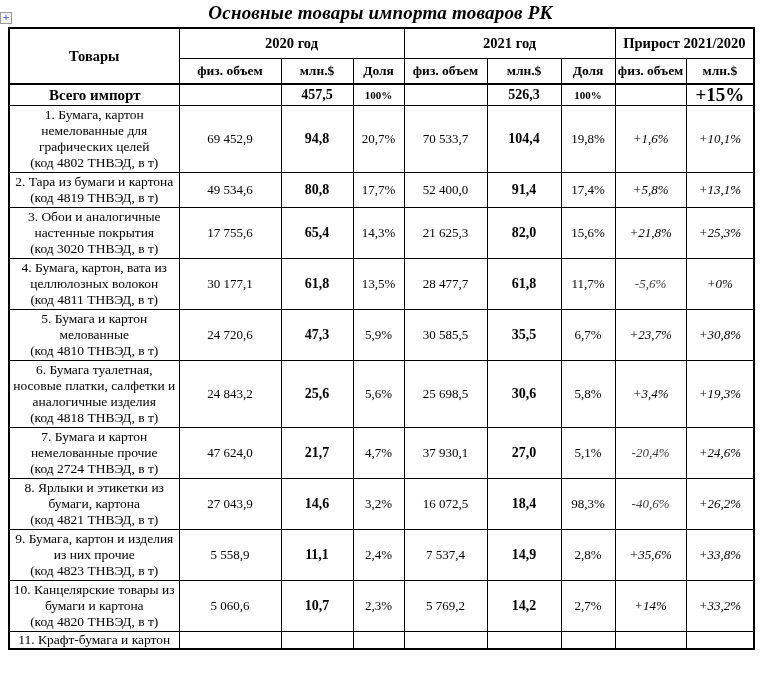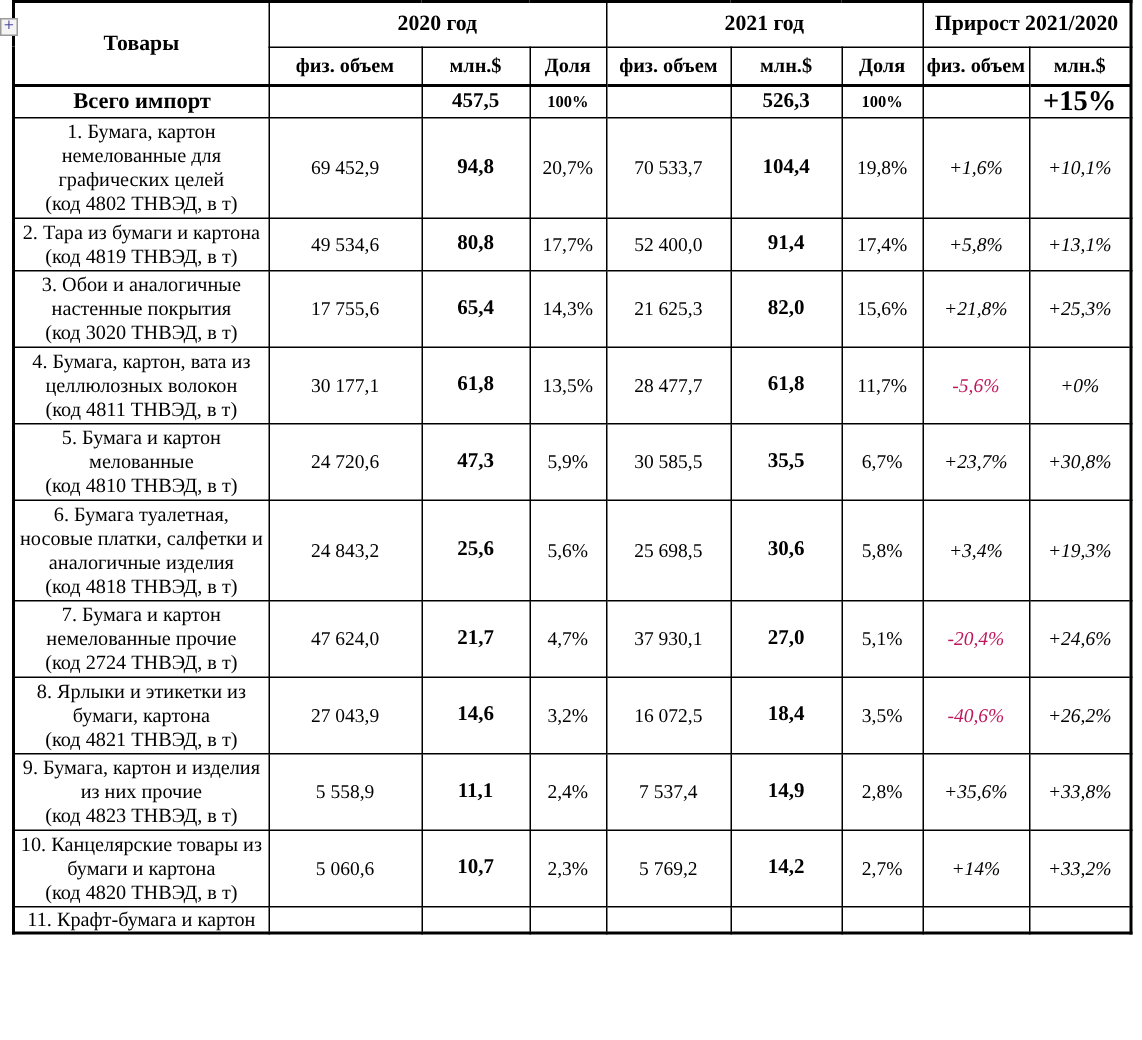--- a/index.html
+++ b/index.html
@@ -30,34 +30,35 @@
   .goods-th { font-size:14.5px; }
   tr.h1 { height:30px; }
   tr.h2 { height:26px; }
   td { font-size:13px; padding:1px 3px; vertical-align:middle; line-height:16px; }
   .name-cell { text-align:center; font-size:13.5px; }
   .code-text { display:block; }
   .num { text-align:center; }
   .mln { font-weight:bold; font-size:14px; }
   .share { }
   .growth { font-style:italic; }
-  .neg { color:#be185d;font-style:italic; }
+  .neg { color:#404040;font-style:italic; }
   tr.total-row { height:21px; }
   tr.total-row td { border-top:2px solid #000; font-weight:bold; }
   .total-label { font-size:15px; padding-left:4px; }
   .share-b { font-weight:bold; font-style:normal; font-size:11px; }
   .growth-b { font-weight:bold; font-style:normal; font-size:19px;margin-top:44px; }
   tr.partial td { height:7px; padding:0 3px; line-height:16px; }
   tr.partial .name-cell { vertical-align:top; }
 </style>
 </head>
 <body>
 
 <div class="page">
   <div class="anchor-handle">+</div>
+  <div class="title">Основные товары импорта товаров РК</div>
 
   <table class="import-table">
     <colgroup>
       <col style="width:170px">
         <col style="width:102px">
         <col style="width:72px">
         <col style="width:51px">
       <col style="width:83px">
         <col style="width:74px">
         <col style="width:54px">
@@ -171,21 +172,21 @@
     <td class="num growth c-gphys neg">-20,4%</td>
     <td class="num growth c-gmln">+24,6%</td>
   </tr>
         <tr>
     <td class="name-cell"><span class="name-text">8. Ярлыки и этикетки из бумаги, картона</span><span class="code-text">(код 4821 ТНВЭД, в т)</span></td>
     <td class="num c-phys20">27 043,9</td>
     <td class="num mln c-mln20">14,6</td>
     <td class="num share c-share20">3,2%</td>
     <td class="num c-phys21">16 072,5</td>
     <td class="num mln c-mln21">18,4</td>
-    <td class="num share c-share21">3,5%</td>
+    <td class="num share c-share21">98,3%</td>
     <td class="num growth c-gphys neg">-40,6%</td>
     <td class="num growth c-gmln">+26,2%</td>
   </tr>
         <tr>
     <td class="name-cell"><span class="name-text">9. Бумага, картон и изделия из них прочие</span><span class="code-text">(код 4823 ТНВЭД, в т)</span></td>
     <td class="num c-phys20">5 558,9</td>
     <td class="num mln c-mln20">11,1</td>
     <td class="num share c-share20">2,4%</td>
     <td class="num c-phys21">7 537,4</td>
     <td class="num mln c-mln21">14,9</td>

